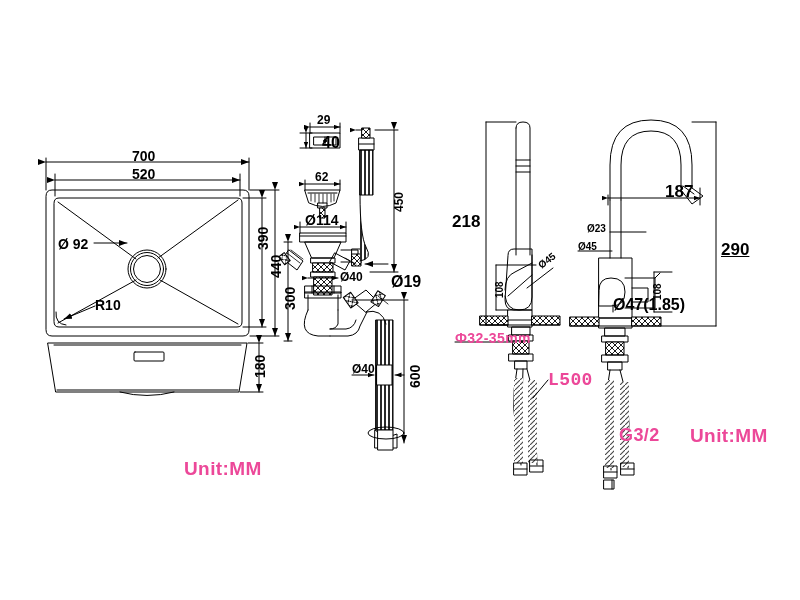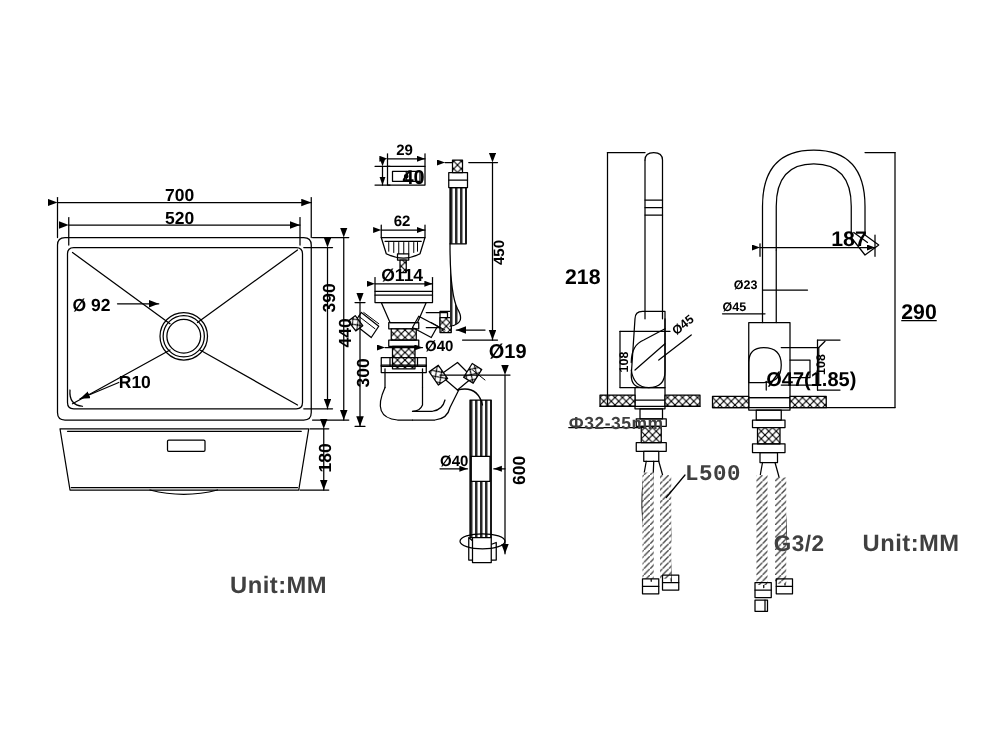--- a/index.html
+++ b/index.html
@@ -1,21 +1,21 @@
 <!DOCTYPE html>
 <html><head>
 <meta charset="utf-8">
 <style>
   html,body{margin:0;padding:0;background:#ffffff;}
   body{width:800px;height:600px;overflow:hidden;
        font-family:"Liberation Sans",sans-serif;color:#000;}
   #sheet{position:relative;width:800px;height:600px;background:#fff;}
   svg{display:block;}
   .unit-label{position:absolute;font-weight:bold;font-size:19px;letter-spacing:.4px;
-              font-family:"Liberation Sans",sans-serif;color:#404040;white-space:nowrap;}
+              font-family:"Liberation Sans",sans-serif;color:#ec4899;white-space:nowrap;}
   .big-dim{position:absolute;font-weight:bold;font-size:17px;
            font-family:"Liberation Sans",sans-serif;color:#000;white-space:nowrap;}
   .mid-dim{position:absolute;font-weight:bold;font-size:14px;
            font-family:"Liberation Sans",sans-serif;color:#000;white-space:nowrap;}
 </style>
 </head>
 <body>
 
 <div id="sheet">
 

